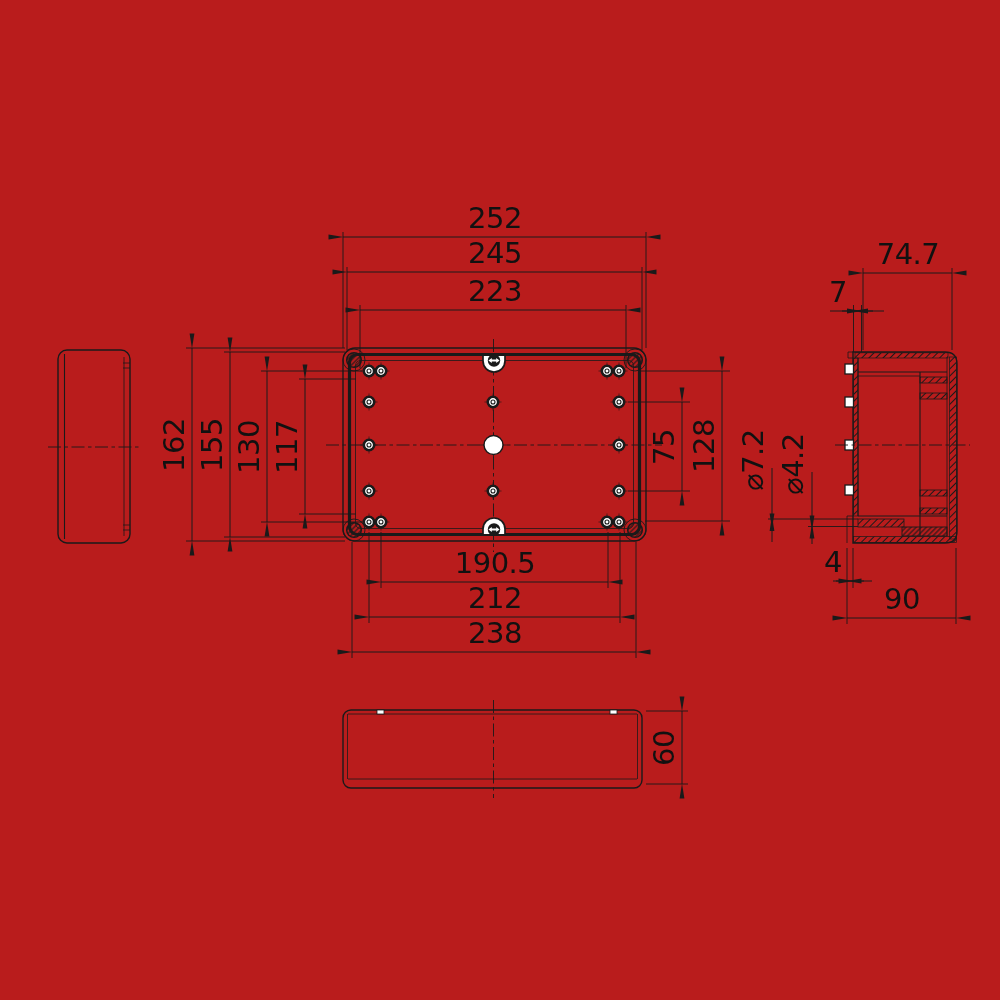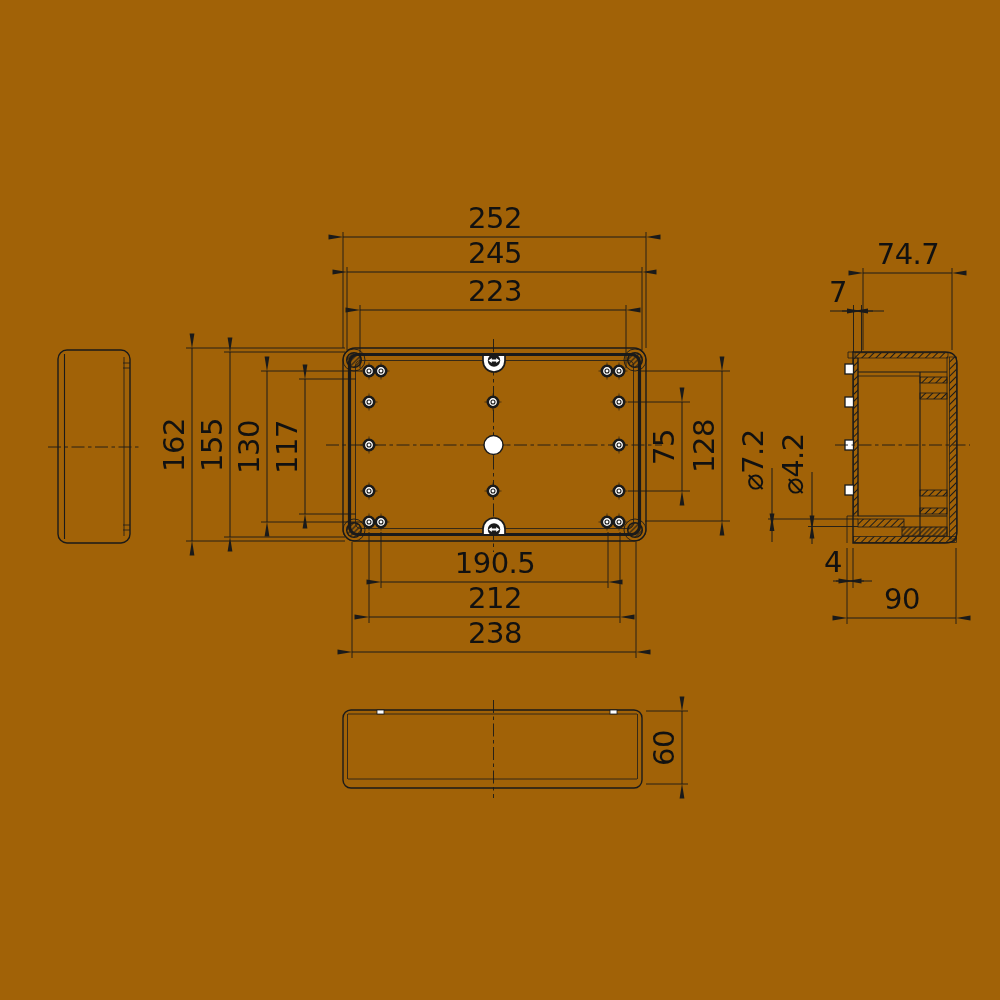--- a/index.html
+++ b/index.html
@@ -1,16 +1,16 @@
 <!DOCTYPE html>
 <html><head>
 <meta charset="utf-8">
 <style>
   html,body{margin:0;padding:0;background:#fff;}
-  .canvas{position:relative;width:1000px;height:1000px;background:#a16207;overflow:hidden;}
+  .canvas{position:relative;width:1000px;height:1000px;background:#b91c1c;overflow:hidden;}
   svg{display:block;}
   .ol{fill:none;stroke:#1a1a1a;stroke-width:1.4;}
   .olh{fill:none;stroke:#1a1a1a;stroke-width:3.2;}
   .olt{fill:none;stroke:#1a1a1a;stroke-width:0.8;}
   .ml{fill:none;stroke:#1a1a1a;stroke-width:1.1;}
   .ext{fill:none;stroke:#1a1a1a;stroke-width:0.9;}
   .dim{fill:none;stroke:#1a1a1a;stroke-width:1;}
   .cl{fill:none;stroke:#1a1a1a;stroke-width:0.9;stroke-dasharray:13 3.5 3.5 3.5;}
   text.d{font-family:"DejaVu Sans","Liberation Sans",sans-serif;font-size:29px;fill:#111;
          text-anchor:middle;letter-spacing:-0.5px;}

